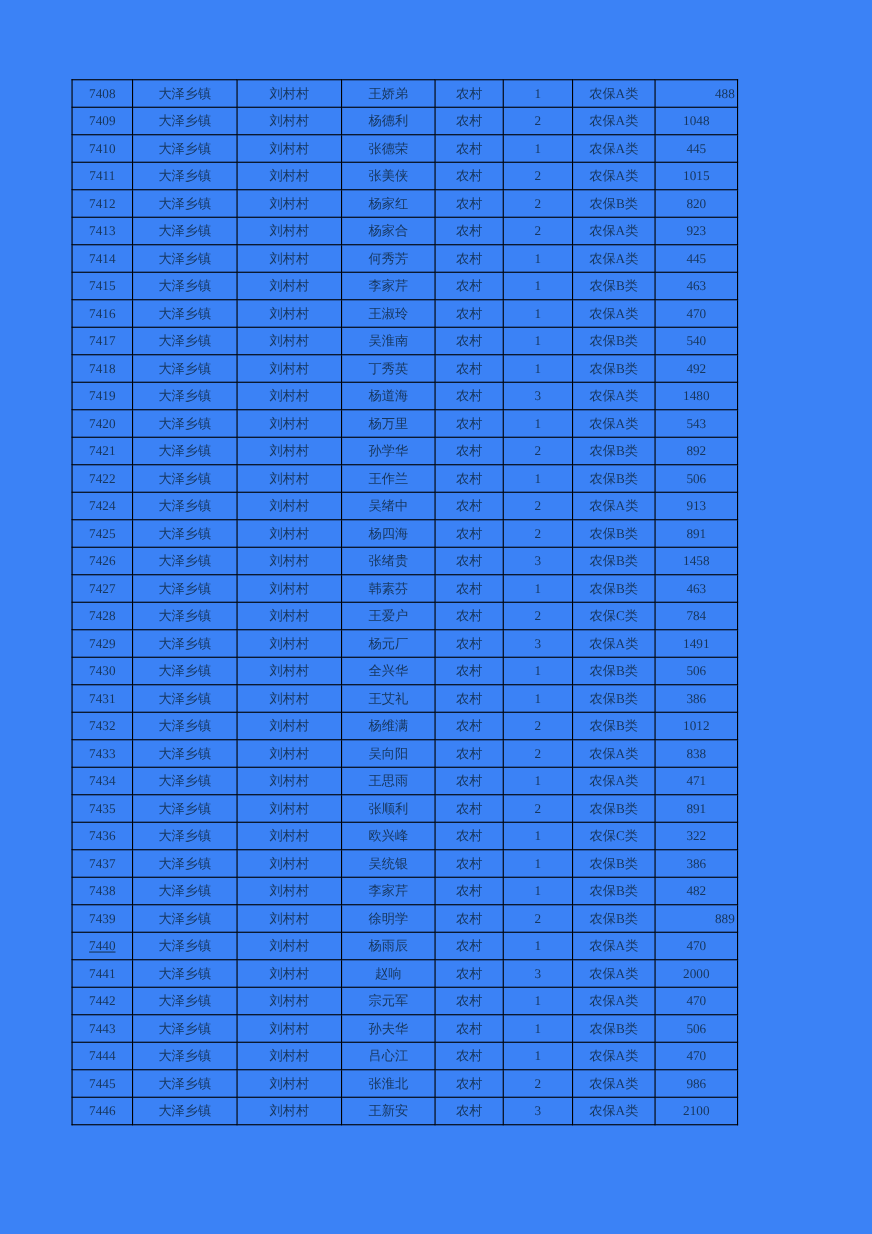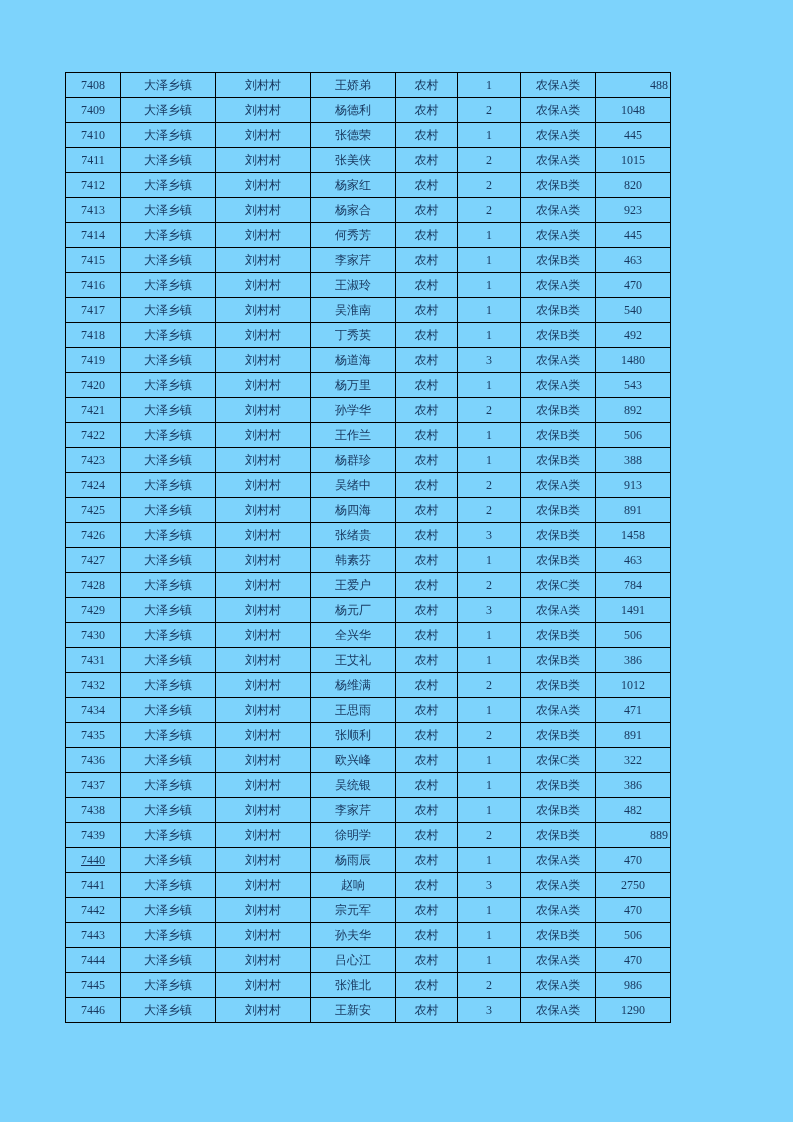--- a/index.html
+++ b/index.html
@@ -39,21 +39,21 @@
   col.c-village  { width: 95px; }
   col.c-name     { width: 85px; }
   col.c-restype  { width: 62px; }
   col.c-count    { width: 63px; }
   col.c-class    { width: 75px; }
   col.c-amount   { width: 75px; }
 </style>
 </head>
 <body>
 
-<div class="page" style="color: rgb(23, 54, 93); background: #7dd3fc;">
+<div class="page" style="color: rgb(23, 54, 93); background: #3b82f6;">
   <table class="roster">
     <colgroup>
       <col class="c-id">
       <col class="c-town">
       <col class="c-village">
       <col class="c-name">
       <col class="c-restype">
       <col class="c-count">
       <col class="c-class">
       <col class="c-amount">
@@ -203,30 +203,20 @@
           <td style="border-color: rgb(0, 0, 0);">7422</td>
           <td style="border-color: rgb(0, 0, 0);">大泽乡镇</td>
           <td style="border-color: rgb(0, 0, 0);">刘村村</td>
           <td style="border-color: rgb(0, 0, 0);">王作兰</td>
           <td style="border-color: rgb(0, 0, 0);">农村</td>
           <td style="border-color: rgb(0, 0, 0);">1</td>
           <td style="border-color: rgb(0, 0, 0);">农保B类</td>
           <td style="border-color: rgb(0, 0, 0);">506</td>
         </tr>
         <tr>
-          <td style="border-color: rgb(0, 0, 0);">7423</td>
-          <td style="border-color: rgb(0, 0, 0);">大泽乡镇</td>
-          <td style="border-color: rgb(0, 0, 0);">刘村村</td>
-          <td style="border-color: rgb(0, 0, 0);">杨群珍</td>
-          <td style="border-color: rgb(0, 0, 0);">农村</td>
-          <td style="border-color: rgb(0, 0, 0);">1</td>
-          <td style="border-color: rgb(0, 0, 0);">农保B类</td>
-          <td style="border-color: rgb(0, 0, 0);">388</td>
-        </tr>
-        <tr>
           <td style="border-color: rgb(0, 0, 0);">7424</td>
           <td style="border-color: rgb(0, 0, 0);">大泽乡镇</td>
           <td style="border-color: rgb(0, 0, 0);">刘村村</td>
           <td style="border-color: rgb(0, 0, 0);">吴绪中</td>
           <td style="border-color: rgb(0, 0, 0);">农村</td>
           <td style="border-color: rgb(0, 0, 0);">2</td>
           <td style="border-color: rgb(0, 0, 0);">农保A类</td>
           <td style="border-color: rgb(0, 0, 0);">913</td>
         </tr>
         <tr>
@@ -303,20 +293,30 @@
           <td style="border-color: rgb(0, 0, 0);">7432</td>
           <td style="border-color: rgb(0, 0, 0);">大泽乡镇</td>
           <td style="border-color: rgb(0, 0, 0);">刘村村</td>
           <td style="border-color: rgb(0, 0, 0);">杨维满</td>
           <td style="border-color: rgb(0, 0, 0);">农村</td>
           <td style="border-color: rgb(0, 0, 0);">2</td>
           <td style="border-color: rgb(0, 0, 0);">农保B类</td>
           <td style="border-color: rgb(0, 0, 0);">1012</td>
         </tr>
         <tr>
+          <td style="border-color: rgb(0, 0, 0);">7433</td>
+          <td style="border-color: rgb(0, 0, 0);">大泽乡镇</td>
+          <td style="border-color: rgb(0, 0, 0);">刘村村</td>
+          <td style="border-color: rgb(0, 0, 0);">吴向阳</td>
+          <td style="border-color: rgb(0, 0, 0);">农村</td>
+          <td style="border-color: rgb(0, 0, 0);">2</td>
+          <td style="border-color: rgb(0, 0, 0);">农保A类</td>
+          <td style="border-color: rgb(0, 0, 0);">838</td>
+        </tr>
+        <tr>
           <td style="border-color: rgb(0, 0, 0);">7434</td>
           <td style="border-color: rgb(0, 0, 0);">大泽乡镇</td>
           <td style="border-color: rgb(0, 0, 0);">刘村村</td>
           <td style="border-color: rgb(0, 0, 0);">王思雨</td>
           <td style="border-color: rgb(0, 0, 0);">农村</td>
           <td style="border-color: rgb(0, 0, 0);">1</td>
           <td style="border-color: rgb(0, 0, 0);">农保A类</td>
           <td style="border-color: rgb(0, 0, 0);">471</td>
         </tr>
         <tr>
@@ -380,21 +380,21 @@
           <td style="border-color: rgb(0, 0, 0);">470</td>
         </tr>
         <tr>
           <td style="border-color: rgb(0, 0, 0);">7441</td>
           <td style="border-color: rgb(0, 0, 0);">大泽乡镇</td>
           <td style="border-color: rgb(0, 0, 0);">刘村村</td>
           <td style="border-color: rgb(0, 0, 0);">赵响</td>
           <td style="border-color: rgb(0, 0, 0);">农村</td>
           <td style="border-color: rgb(0, 0, 0);">3</td>
           <td style="border-color: rgb(0, 0, 0);">农保A类</td>
-          <td style="border-color: rgb(0, 0, 0);">2750</td>
+          <td style="border-color: rgb(0, 0, 0);">2000</td>
         </tr>
         <tr>
           <td style="border-color: rgb(0, 0, 0); margin-top: 15px;">7442</td>
           <td style="border-color: rgb(0, 0, 0);">大泽乡镇</td>
           <td style="border-color: rgb(0, 0, 0);">刘村村</td>
           <td style="border-color: rgb(0, 0, 0);">宗元军</td>
           <td style="border-color: rgb(0, 0, 0);">农村</td>
           <td style="border-color: rgb(0, 0, 0);">1</td>
           <td style="border-color: rgb(0, 0, 0);">农保A类</td>
           <td style="border-color: rgb(0, 0, 0);">470</td>
@@ -430,17 +430,17 @@
           <td style="border-color: rgb(0, 0, 0);">986</td>
         </tr>
         <tr>
           <td style="border-color: rgb(0, 0, 0);">7446</td>
           <td style="border-color: rgb(0, 0, 0);">大泽乡镇</td>
           <td style="border-color: rgb(0, 0, 0);">刘村村</td>
           <td style="border-color: rgb(0, 0, 0);">王新安</td>
           <td style="border-color: rgb(0, 0, 0);">农村</td>
           <td style="border-color: rgb(0, 0, 0);">3</td>
           <td style="border-color: rgb(0, 0, 0);">农保A类</td>
-          <td style="border-color: rgb(0, 0, 0);">1290</td>
+          <td style="border-color: rgb(0, 0, 0);">2100</td>
         </tr>
       </tbody>
   </table>
 </div>
 
 </body></html>

